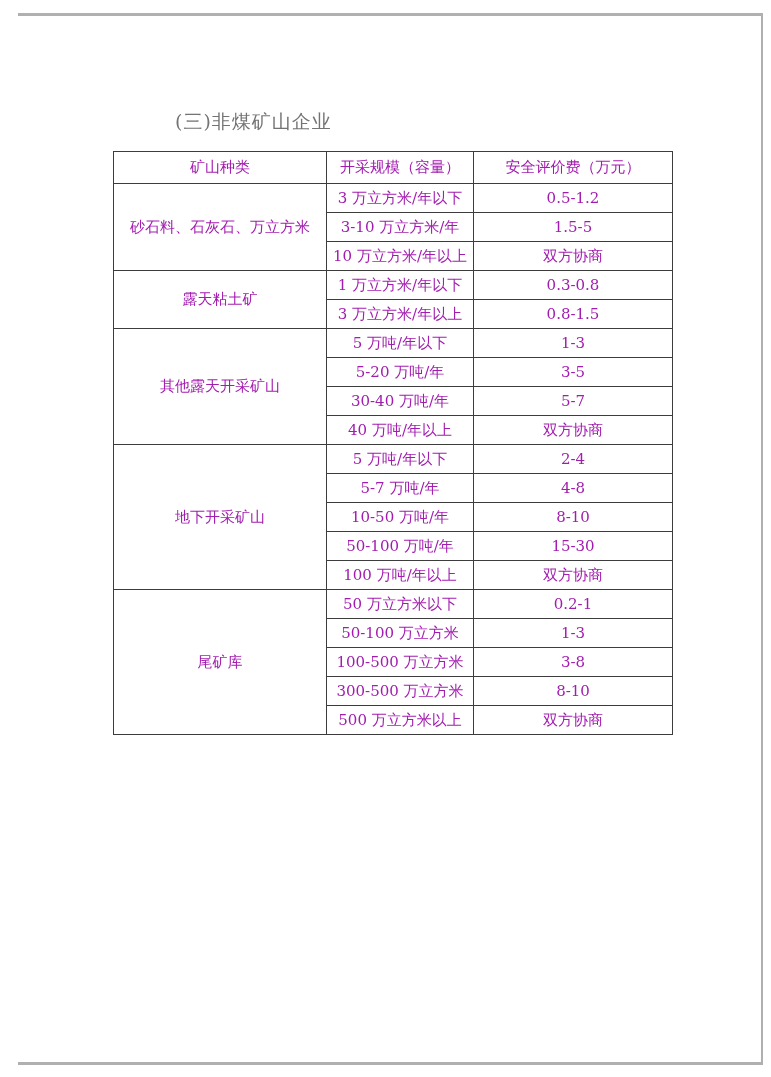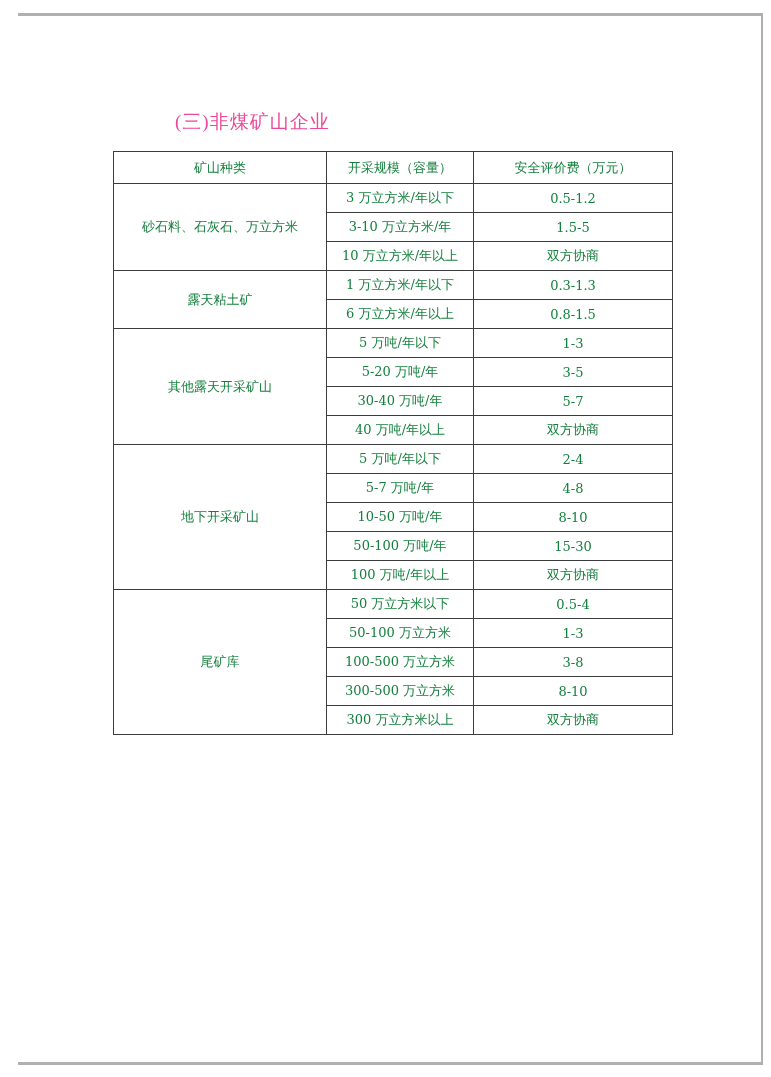--- a/index.html
+++ b/index.html
@@ -21,33 +21,32 @@
     border-top: 3px solid #b0b0b0;
     border-right: 2px solid #b0b0b0;
     border-bottom: 3px solid #b0b0b0;
     box-sizing: border-box;
   }
   .section-title {
     position: absolute;
     left: 157px; 
     top: 93px;   
     font-size: 19px;
-    color: #ec4899;
+    color: #737373;
     letter-spacing: 1px;
     white-space: nowrap;
-    font-family: Liberation Serif, serif;
   }
   table.fee-table {
     position: absolute;
     left: 95px;  
     top: 135px;  
     border-collapse: collapse;
     table-layout: fixed;
-    font-size: 13px;
-    color: #15803d;
+    font-size: 15px;
+    color: #a21caf;
   }
   table.fee-table th,
   table.fee-table td {
     border: 1px solid #3c3c3c;
     text-align: center;
     vertical-align: middle;
     padding: 0 4px;
     font-weight: normal;
     box-sizing: border-box;
   }
@@ -86,24 +85,24 @@
           <td>3-10 万立方米/年</td>
           <td>1.5-5</td>
         </tr>
         <tr>
           <td>10 万立方米/年以上</td>
           <td>双方协商</td>
         </tr>
         <tr>
           <td rowspan="2">露天粘土矿</td>
           <td>1 万立方米/年以下</td>
-          <td>0.3-1.3</td>
+          <td>0.3-0.8</td>
         </tr>
         <tr>
-          <td>6 万立方米/年以上</td>
+          <td>3 万立方米/年以上</td>
           <td>0.8-1.5</td>
         </tr>
         <tr>
           <td rowspan="4">其他露天开采矿山</td>
           <td>5 万吨/年以下</td>
           <td>1-3</td>
         </tr>
         <tr>
           <td>5-20 万吨/年</td>
           <td>3-5</td>
@@ -133,33 +132,33 @@
           <td>50-100 万吨/年</td>
           <td>15-30</td>
         </tr>
         <tr>
           <td>100 万吨/年以上</td>
           <td>双方协商</td>
         </tr>
         <tr>
           <td rowspan="5">尾矿库</td>
           <td>50 万立方米以下</td>
-          <td>0.5-4</td>
+          <td>0.2-1</td>
         </tr>
         <tr>
           <td>50-100 万立方米</td>
           <td>1-3</td>
         </tr>
         <tr>
           <td>100-500 万立方米</td>
           <td>3-8</td>
         </tr>
         <tr>
           <td>300-500 万立方米</td>
           <td>8-10</td>
         </tr>
         <tr>
-          <td>300 万立方米以上</td>
+          <td>500 万立方米以上</td>
           <td>双方协商</td>
         </tr>
       </tbody>
   </table>
 </div>
 
 </body></html>

